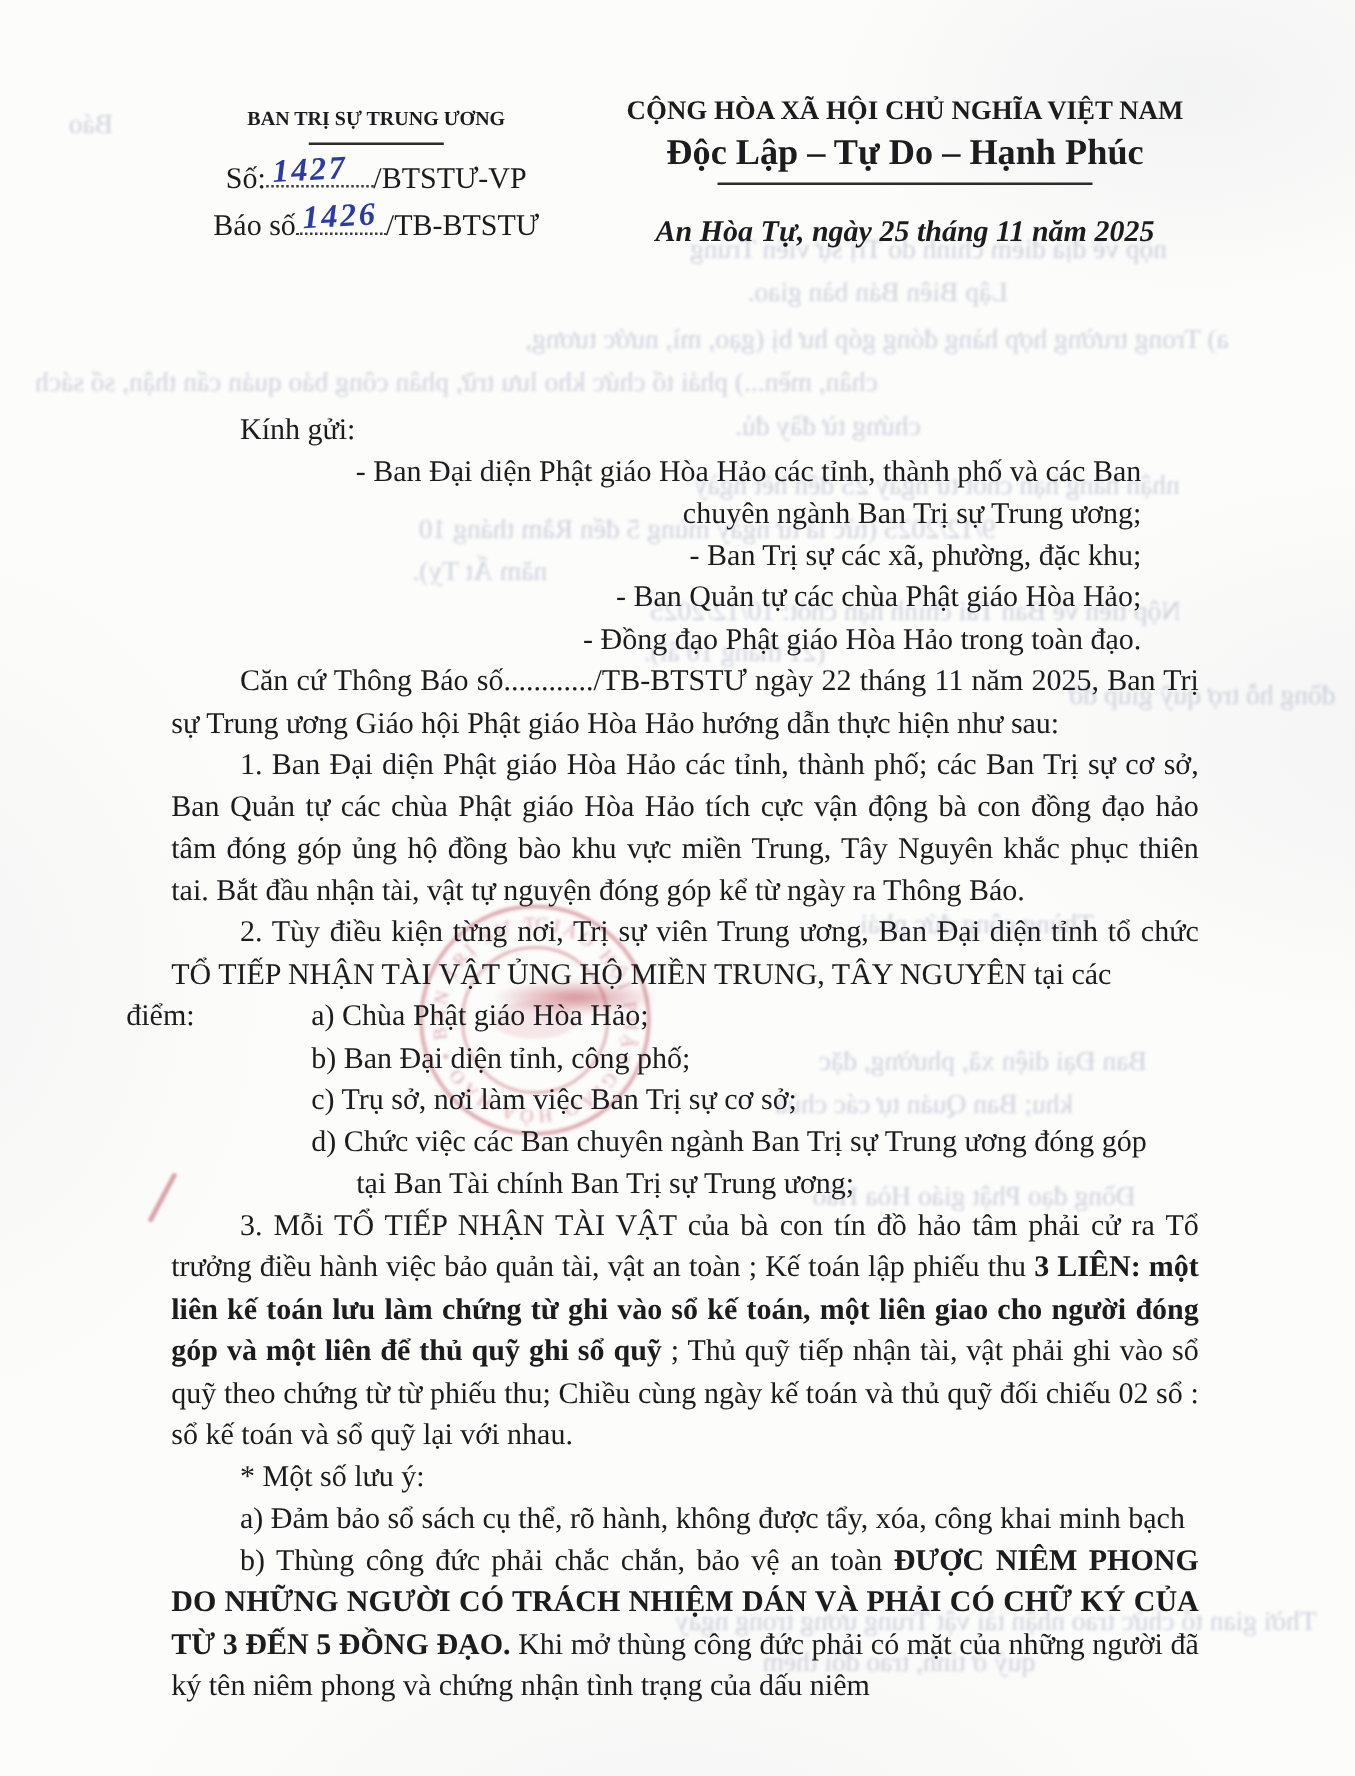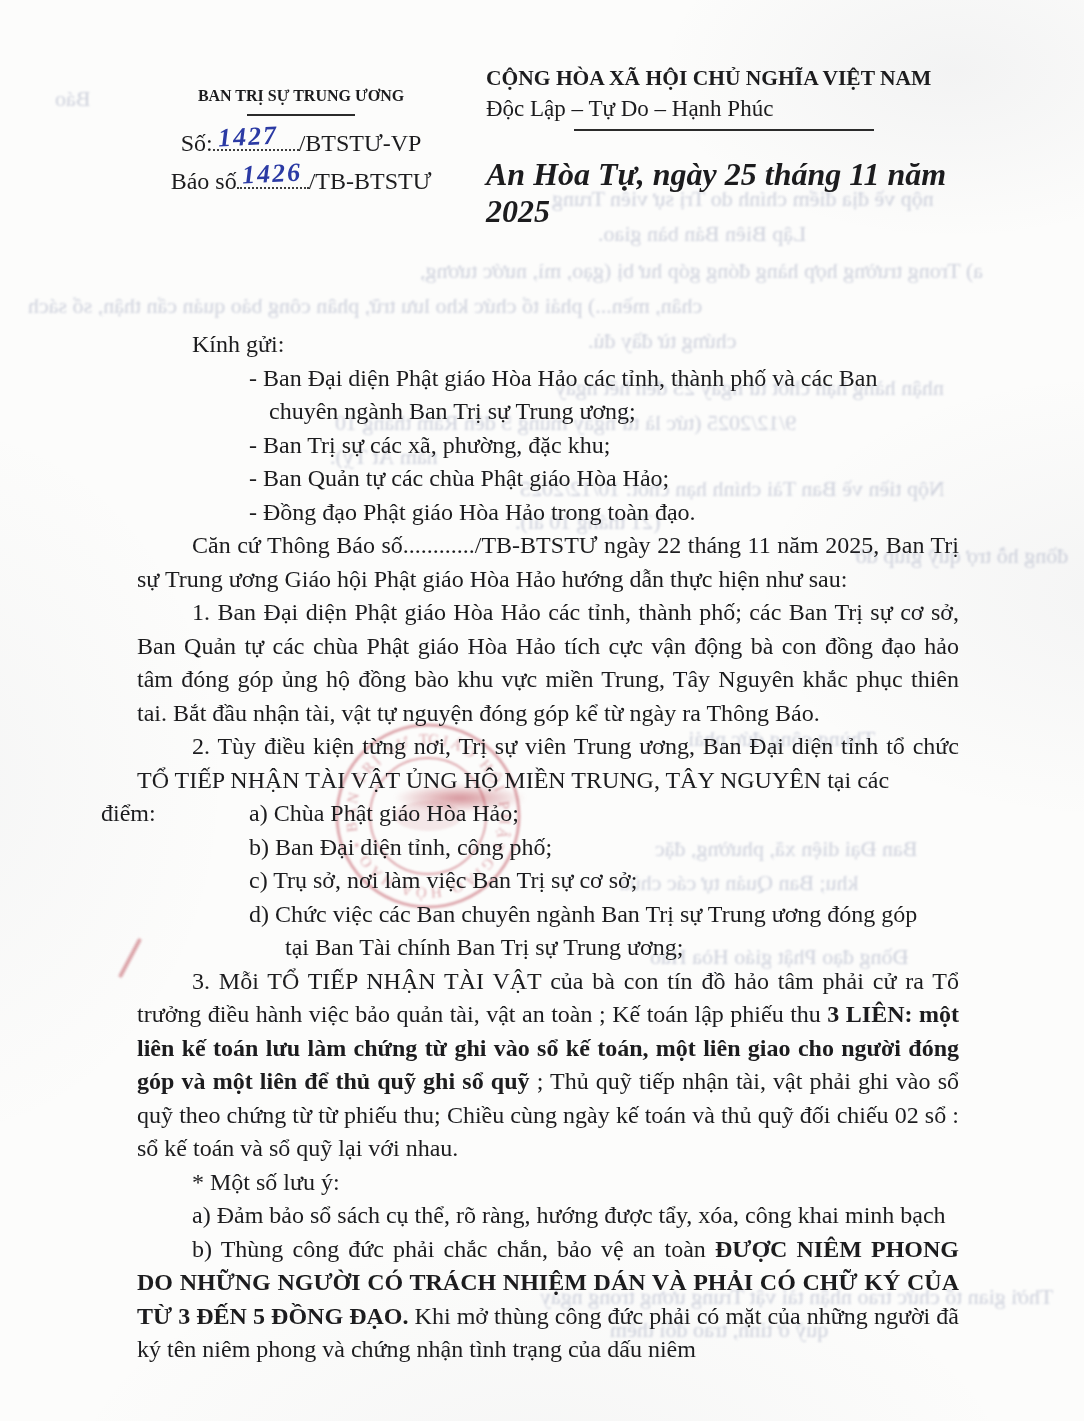--- a/index.html
+++ b/index.html
@@ -18,31 +18,31 @@
   .hdr-left{position:absolute;left:118px;top:84px;width:366px;text-align:center;}
   .org1{font-size:20px;}
   .org2{font-size:16px;font-weight:bold;margin-top:3px;}
   .rule-s{width:108px;border-top:2px solid #2b2b2b;margin:9px auto 0;}
   .docno{margin-top:14px;font-size:24px;}
   .subject{margin-top:8px;font-size:24px;line-height:33px;}
   .dotline{display:inline-block;height:3px;border-bottom:2.4px dotted #3d3d3d;position:relative;vertical-align:baseline;}
   .w86{width:86px}.w72{width:72px}
   .hand{position:absolute;left:5px;bottom:-3px;font-size:26px;font-style:italic;font-weight:600;
         color:#2b3aa4;letter-spacing:2px;transform:rotate(-3deg);white-space:nowrap;}
-  .hdr-right{position:absolute;left:486px;top:66px;width:476px;}
+  .hdr-right{position:absolute;left:486px;top:76px;width:476px;text-align:center;}
   .nat1{font-size:21.5px;font-weight:bold;}
-  .nat2{font-size:23px;font-weight:normal;margin-top:5px;}
+  .nat2{font-size:29px;font-weight:bold;margin-top:5px;}
   .rule-l{width:300px;border-top:2.2px solid #2b2b2b;margin:7px auto 0;}
-  .date{margin-top:25px;font-size:32px;font-style:italic;font-weight:600;}
+  .date{margin-top:25px;font-size:24px;font-style:italic;font-weight:600;}
   
   .bodytext{position:absolute;left:137px;top:328px;width:822px;font-size:24px;line-height:33.5px;}
   .bodytext p{margin:0;}
   .ind{text-indent:55px;}
   .just{text-align:justify;}
-  .recips{margin-left:112px;width:664px;}
+  .recips{margin-left:112px;width:664px;text-align:right;}
   .hang{padding-left:20px;text-indent:-20px;}
   .points{margin-left:112px;width:692px;}
   .hang2{padding-left:36px;text-indent:-36px;}
   .rel{position:relative;}
   .plabel{position:absolute;left:-112px;top:0;}
   
   .stamp{position:absolute;left:328px;top:716px;opacity:.5;filter:blur(1.1px);}
   .smudge{position:absolute;left:395px;top:784px;width:130px;height:28px;
     background:radial-gradient(ellipse at center, rgba(183,62,74,.55), rgba(183,62,74,0) 72%);
     filter:blur(2px);}
@@ -119,17 +119,17 @@
     <p class="ind just">1. Ban Đại diện Phật giáo Hòa Hảo các tỉnh, thành phố; các Ban Trị sự cơ sở, Ban Quản tự các chùa Phật giáo Hòa Hảo tích cực vận động bà con đồng đạo hảo tâm đóng góp ủng hộ đồng bào khu vực miền Trung, Tây Nguyên khắc phục thiên tai. Bắt đầu nhận tài, vật tự nguyện đóng góp kể từ ngày ra Thông Báo.</p>
     <p class="ind just">2. Tùy điều kiện từng nơi, Trị sự viên Trung ương, Ban Đại diện tỉnh tổ chức TỔ TIẾP NHẬN TÀI VẬT ỦNG HỘ MIỀN TRUNG, TÂY NGUYÊN tại các</p>
     <div class="points">
       <p class="hang2 rel"><span class="plabel">điểm:</span><span>a) Chùa Phật giáo Hòa Hảo;</span></p>
       <p class="hang2">b) Ban Đại diện tỉnh, công phố;</p>
       <p class="hang2">c) Trụ sở, nơi làm việc Ban Trị sự cơ sở;</p>
       <p class="hang2">d) Chức việc các Ban chuyên ngành Ban Trị sự Trung ương đóng góp tại Ban Tài chính Ban Trị sự Trung ương;</p>
     </div>
     <p class="ind just"><span>3. Mỗi TỔ TIẾP NHẬN TÀI VẬT của bà con tín đồ hảo tâm phải cử ra Tổ trưởng điều hành việc bảo quản tài, vật an toàn ; Kế toán lập phiếu thu </span><b>3 LIÊN: một liên kế toán lưu làm chứng từ ghi vào sổ kế toán, một liên giao cho người đóng góp và một liên để thủ quỹ ghi sổ quỹ</b><span> ; Thủ quỹ tiếp nhận tài, vật phải ghi vào sổ quỹ theo chứng từ từ phiếu thu; Chiều cùng ngày kế toán và thủ quỹ đối chiếu 02 sổ : sổ kế toán và sổ quỹ lại với nhau.</span></p>
     <p class="ind">* Một số lưu ý:</p>
-    <p class="ind just">a) Đảm bảo sổ sách cụ thể, rõ ràng, hướng được tẩy, xóa, công khai minh bạch</p>
+    <p class="ind just">a) Đảm bảo sổ sách cụ thể, rõ hành, không được tẩy, xóa, công khai minh bạch</p>
     <p class="ind just"><span>b) Thùng công đức phải chắc chắn, bảo vệ an toàn </span><b>ĐƯỢC NIÊM PHONG DO NHỮNG NGƯỜI CÓ TRÁCH NHIỆM DÁN VÀ PHẢI CÓ CHỮ KÝ CỦA TỪ 3 ĐẾN 5 ĐỒNG ĐẠO.</b><span> Khi mở thùng công đức phải có mặt của những người đã ký tên niêm phong và chứng nhận tình trạng của dấu niêm</span></p>
   </div>
 
 </div>
 
 </body></html>

